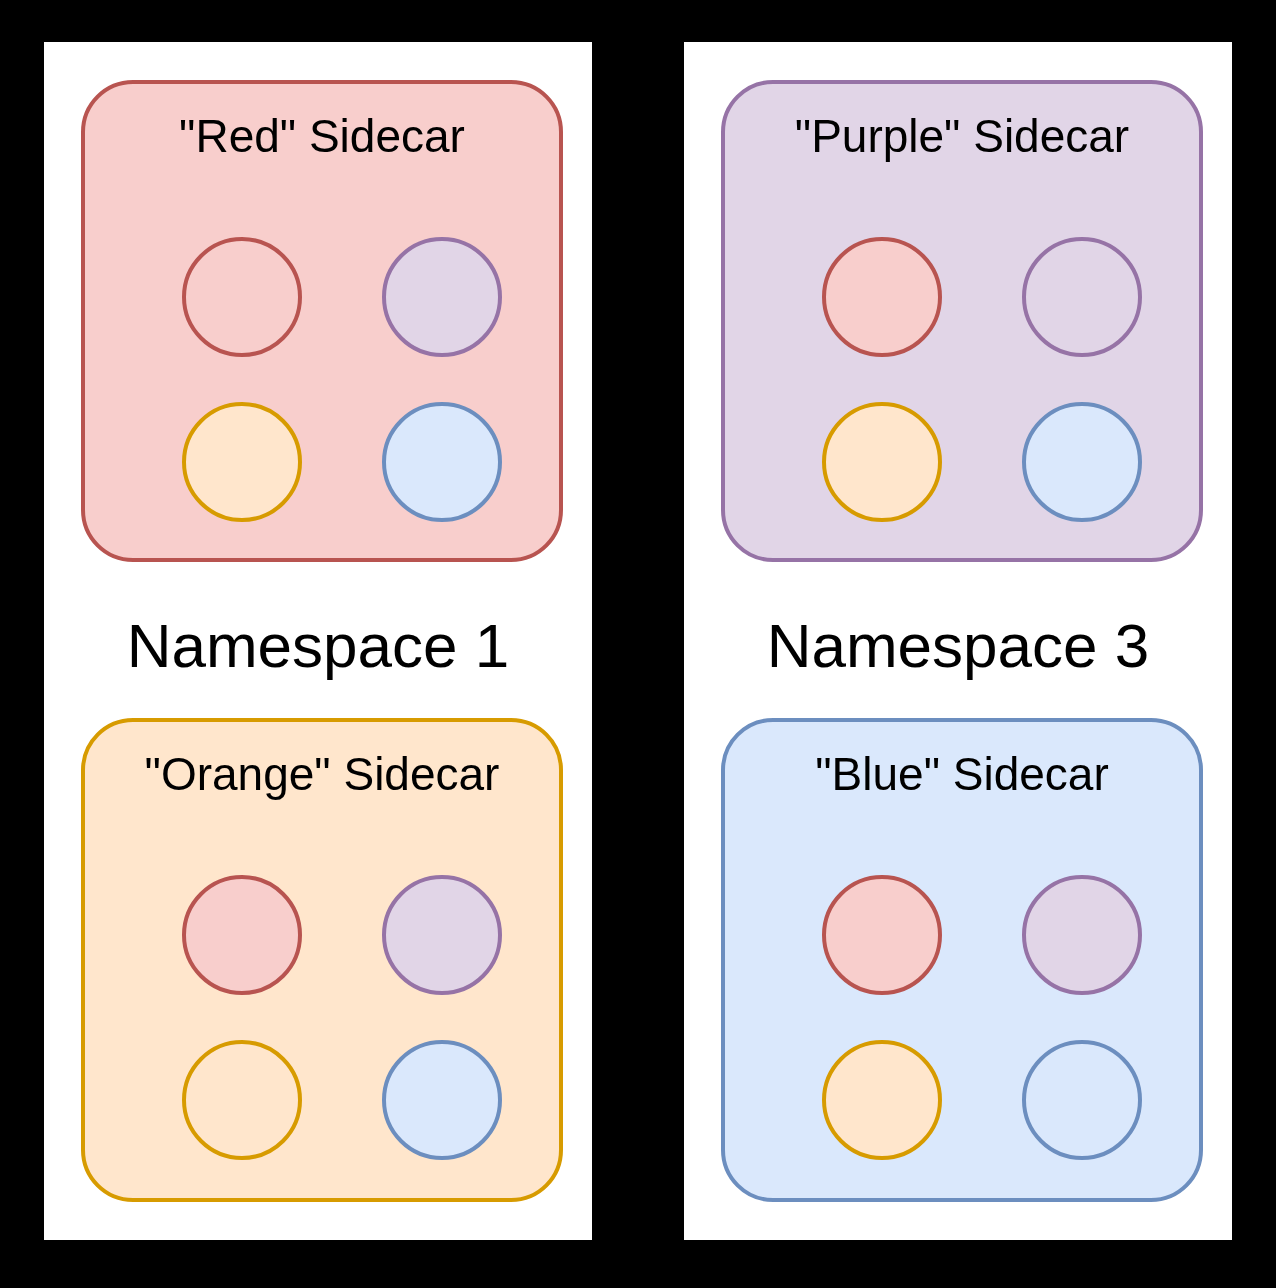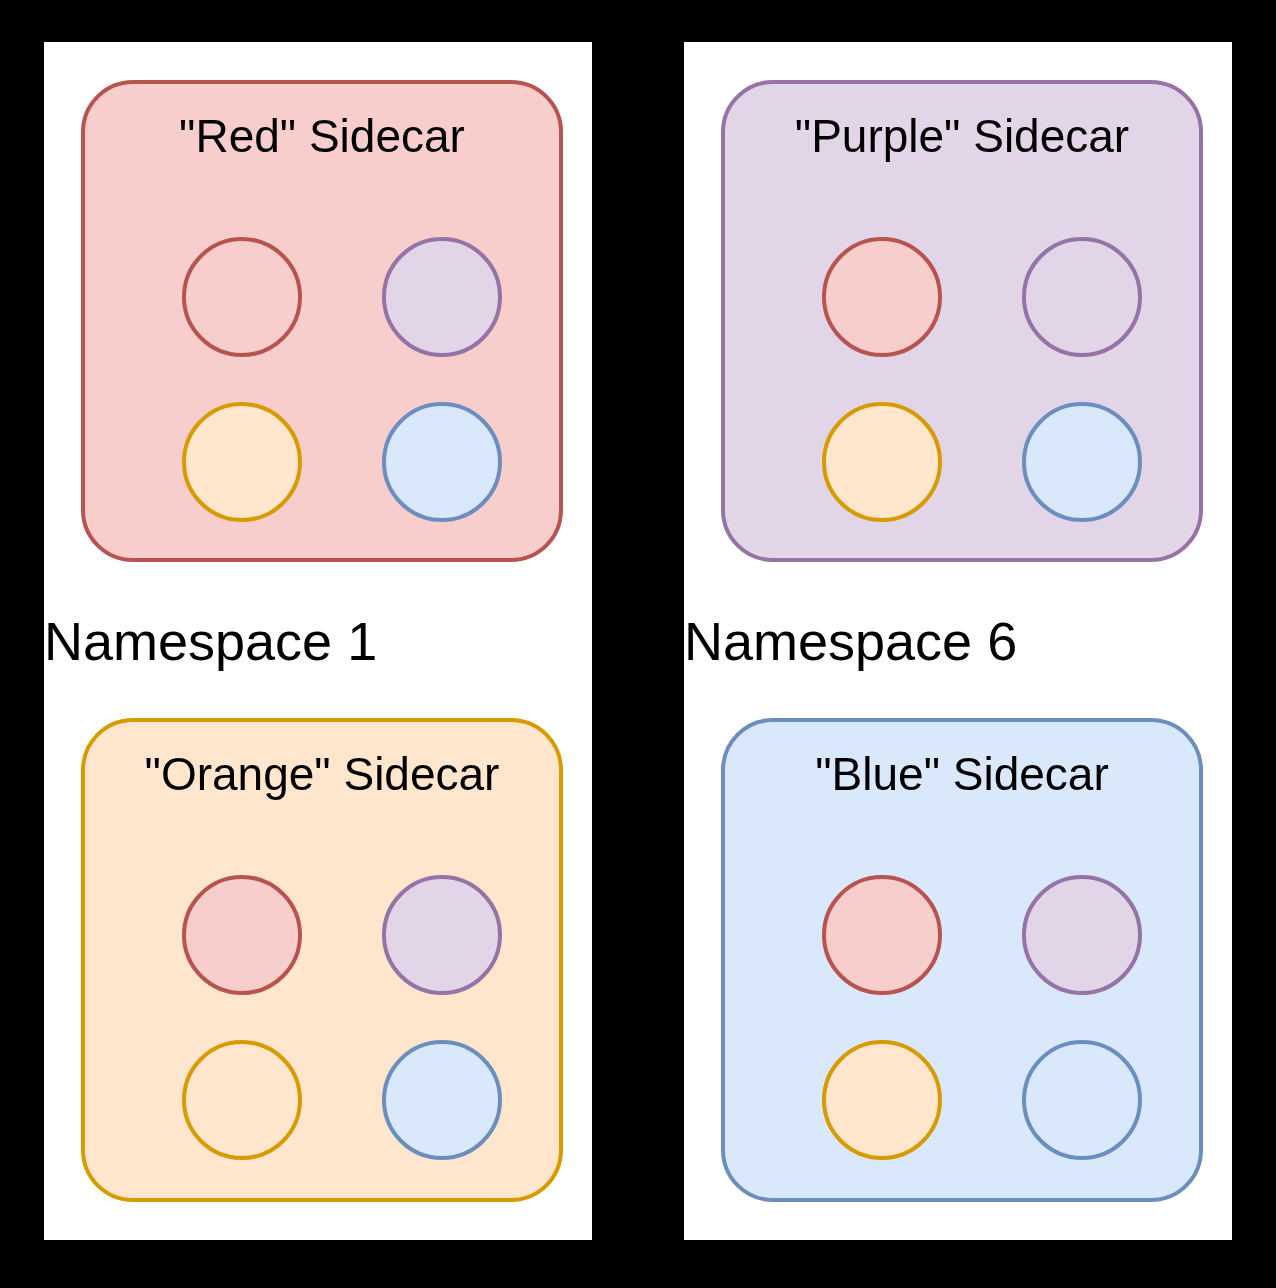--- a/index.html
+++ b/index.html
@@ -60,21 +60,22 @@
     border-radius: 50%;
     border: 4px solid #000;
     box-sizing: border-box;
   }
 
   .ns-label {
     position: absolute;
     top: 568px;
     left: 0;
     width: 100%;
-    font-size: 54px;
+    text-align: center;
+    font-size: 62px;
     line-height: 1.15;
     white-space: nowrap;
   }
 </style>
 </head>
 <body style="background: rgb(0, 0, 0); color: rgb(0, 0, 0);">
 
 <div class="panel left" style="background: rgb(255, 255, 255);">
 
   <div class="sidecar-box top" style="background: rgb(248, 206, 204); border-color: rgb(184, 84, 80);">
@@ -106,21 +107,21 @@
   <div class="sidecar-box top" style="background: rgb(225, 213, 231); border-color: rgb(150, 115, 166);">
     <div class="sidecar-title">"Purple" Sidecar</div>
     <div class="circle-grid">
         <div class="pod-circle" style="background: rgb(248, 206, 204); border-color: rgb(184, 84, 80);"></div>
         <div class="pod-circle" style="background: rgb(225, 213, 231); border-color: rgb(150, 115, 166);"></div>
         <div class="pod-circle" style="background: rgb(255, 230, 204); border-color: rgb(215, 155, 0);"></div>
         <div class="pod-circle" style="background: rgb(218, 232, 252); border-color: rgb(108, 142, 191);"></div>
       </div>
   </div>
 
-  <div class="ns-label">Namespace 6</div>
+  <div class="ns-label">Namespace 3</div>
 
   <div class="sidecar-box bottom" style="background: rgb(218, 232, 252); border-color: rgb(108, 142, 191);">
     <div class="sidecar-title">"Blue" Sidecar</div>
     <div class="circle-grid">
         <div class="pod-circle" style="background: rgb(248, 206, 204); border-color: rgb(184, 84, 80);"></div>
         <div class="pod-circle" style="background: rgb(225, 213, 231); border-color: rgb(150, 115, 166);"></div>
         <div class="pod-circle" style="background: rgb(255, 230, 204); border-color: rgb(215, 155, 0);"></div>
         <div class="pod-circle" style="background: rgb(218, 232, 252); border-color: rgb(108, 142, 191);"></div>
       </div>
   </div>

